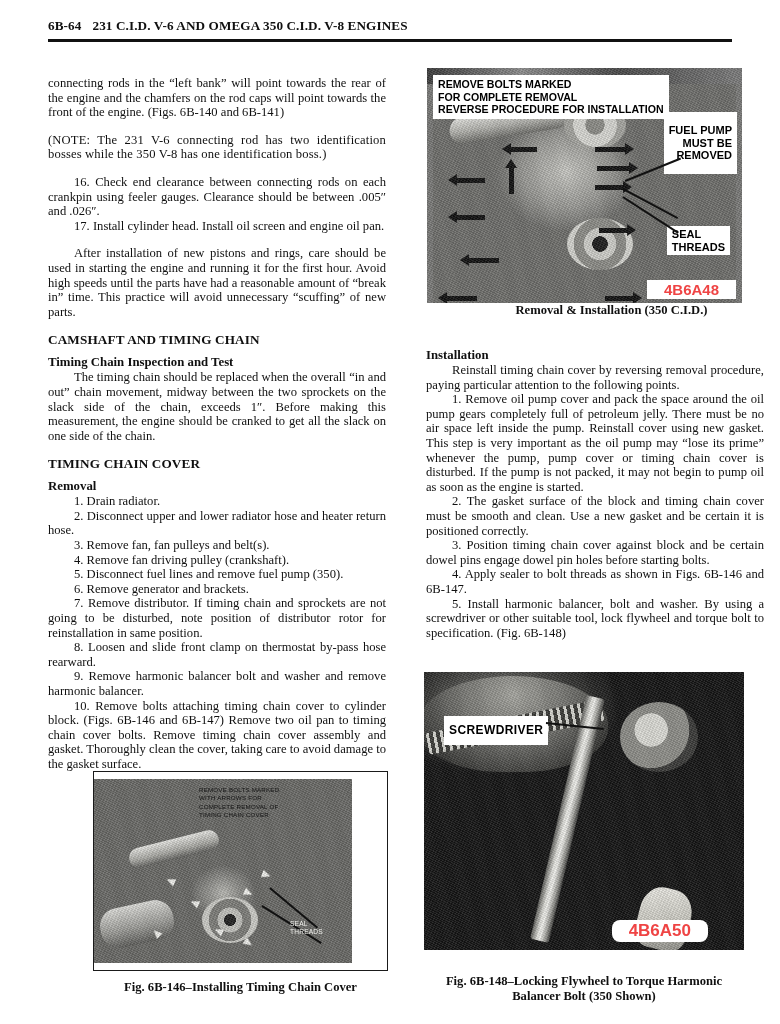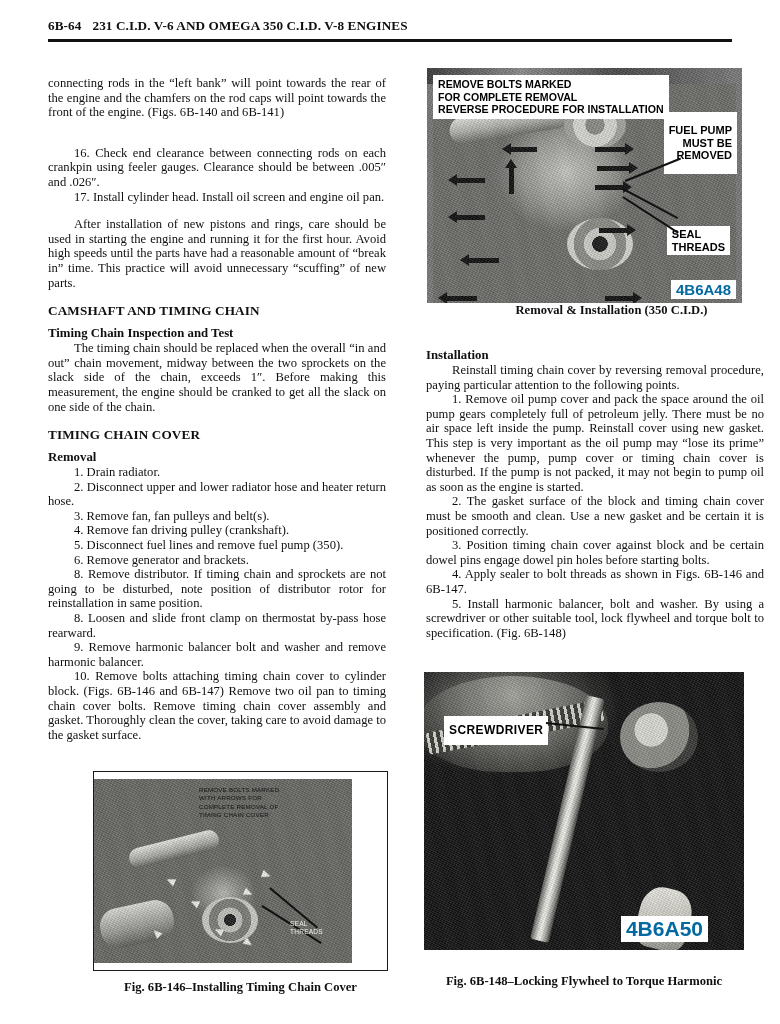--- a/index.html
+++ b/index.html
@@ -103,25 +103,25 @@
     color: #000;
     font-family: "Liberation Sans", sans-serif;
     font-weight: bold;
     line-height: 12.5px;
     padding: 1px 3px;
     white-space: pre;
   }
   .code {
     position: absolute;
     background: #fff;
-    color: #0369a1;
+    color: #ef4444;
     font-family: "Liberation Sans", sans-serif;
     font-weight: bold;
     font-size: 15px;
-    padding: 1px 5px;
+    padding: 1px 17px;
   }
 
   
   #fig147-wrap { position: absolute; left: 427px; top: 68px; width: 369px; }
   #fig147-photo { width: 315px; height: 235px; background: #7a7a78; }
   #fig147-photo .blk1 {
     position: absolute; left: 0; top: 0; width: 315px; height: 16px;
     background: linear-gradient(90deg,#3c3c3c,#8d8d8d 30%,#4a4a4a 60%,#7d7d7d);
   }
   #fig147-photo .body {
@@ -257,41 +257,42 @@
 
   <div class="header">
     <div class="header-line"><span class="header-num">6B-64</span><span>231 C.I.D. V-6 AND OMEGA 350 C.I.D. V-8 ENGINES</span></div>
     <div class="header-rule"></div>
   </div>
 
   <div class="col col-left">
 
     <p class="para">connecting rods in the “left bank” will point towards the rear of the engine and the chamfers on the rod caps will point towards the front of the engine. (Figs. 6B-140 and 6B-141)</p>
     <div class="gap"></div>
+    <p class="para note">(NOTE: The 231 V-6 connecting rod has two identification bosses while the 350 V-8 has one identification boss.)</p>
     <div class="gap"></div>
     <p class="para indent">16. Check end clearance between connecting rods on each crankpin using feeler gauges. Clearance should be between .005″ and .026″.</p>
     <p class="para indent">17. Install cylinder head. Install oil screen and engine oil pan.</p>
     <div class="gap"></div>
     <p class="para indent">After installation of new pistons and rings, care should be used in starting the engine and running it for the first hour. Avoid high speeds until the parts have had a reasonable amount of “break in” time. This practice will avoid unnecessary “scuffing” of new parts.</p>
     <div class="gap"></div>
     <div class="h-main">CAMSHAFT AND TIMING CHAIN</div>
     <div class="gap-sm"></div>
     <div class="h-sub">Timing Chain Inspection and Test</div>
     <p class="para indent">The timing chain should be replaced when the overall “in and out” chain movement, midway between the two sprockets on the slack side of the chain, exceeds 1″. Before making this measurement, the engine should be cranked to get all the slack on one side of the chain.</p>
     <div class="gap"></div>
     <div class="h-main">TIMING CHAIN COVER</div>
     <div class="gap-sm"></div>
     <div class="h-sub">Removal</div>
     <p class="para indent">1. Drain radiator.</p>
     <p class="para indent">2. Disconnect upper and lower radiator hose and heater return hose.</p>
     <p class="para indent">3. Remove fan, fan pulleys and belt(s).</p>
     <p class="para indent">4. Remove fan driving pulley (crankshaft).</p>
     <p class="para indent">5. Disconnect fuel lines and remove fuel pump (350).</p>
     <p class="para indent">6. Remove generator and brackets.</p>
-    <p class="para indent">8. Remove distributor. If timing chain and sprockets are not going to be disturbed, note position of distributor rotor for reinstallation in same position.</p>
+    <p class="para indent">7. Remove distributor. If timing chain and sprockets are not going to be disturbed, note position of distributor rotor for reinstallation in same position.</p>
     <p class="para indent">8. Loosen and slide front clamp on thermostat by-pass hose rearward.</p>
     <p class="para indent">9. Remove harmonic balancer bolt and washer and remove harmonic balancer.</p>
     <p class="para indent">10. Remove bolts attaching timing chain cover to cylinder block. (Figs. 6B-146 and 6B-147) Remove two oil pan to timing chain cover bolts. Remove timing chain cover assembly and gasket. Thoroughly clean the cover, taking care to avoid damage to the gasket surface.</p>
   </div>
 
   <div class="col col-right" style="top:348px;">
     <div class="h-sub">Installation</div>
     <p class="para indent">Reinstall timing chain cover by reversing removal procedure, paying particular attention to the following points.</p>
     <p class="para indent">1. Remove oil pump cover and pack the space around the oil pump gears completely full of petroleum jelly. There must be no air space left inside the pump. Reinstall cover using new gasket. This step is very important as the oil pump may “lose its prime” whenever the pump, pump cover or timing chain cover is disturbed. If the pump is not packed, it may not begin to pump oil as soon as the engine is started.</p>
     <p class="para indent">2. The gasket surface of the block and timing chain cover must be smooth and clean. Use a new gasket and be certain it is positioned correctly.</p>
@@ -372,18 +373,19 @@
     <div class="photo" id="fig148-photo">
       <div class="gear"></div>
       <div class="teeth"></div>
       <div class="balancer"></div>
       <div class="driver"></div>
       <div class="handle"></div>
       <div class="grain"></div>
 
       <div class="lbl" style="left:20px; top:44px; font-size:12px; padding:8px 5px; letter-spacing:.4px;">SCREWDRIVER</div>
       <div class="leader" style="left:122px; top:50px; width:58px; transform:rotate(6deg);"></div>
-      <div class="code" style="right:36px; bottom:8px; font-size:21px;">4B6A50</div>
+      <div class="code" style="right:36px; bottom:8px; font-size:17px;border-radius:8px;">4B6A50</div>
     </div>
     <div class="fig-caption" style="margin-top:24px;">Fig. 6B-148–Locking Flywheel to Torque Harmonic</div>
+    <div class="fig-caption">Balancer Bolt (350 Shown)</div>
   </div>
 
 </div>
 
 </body></html>

